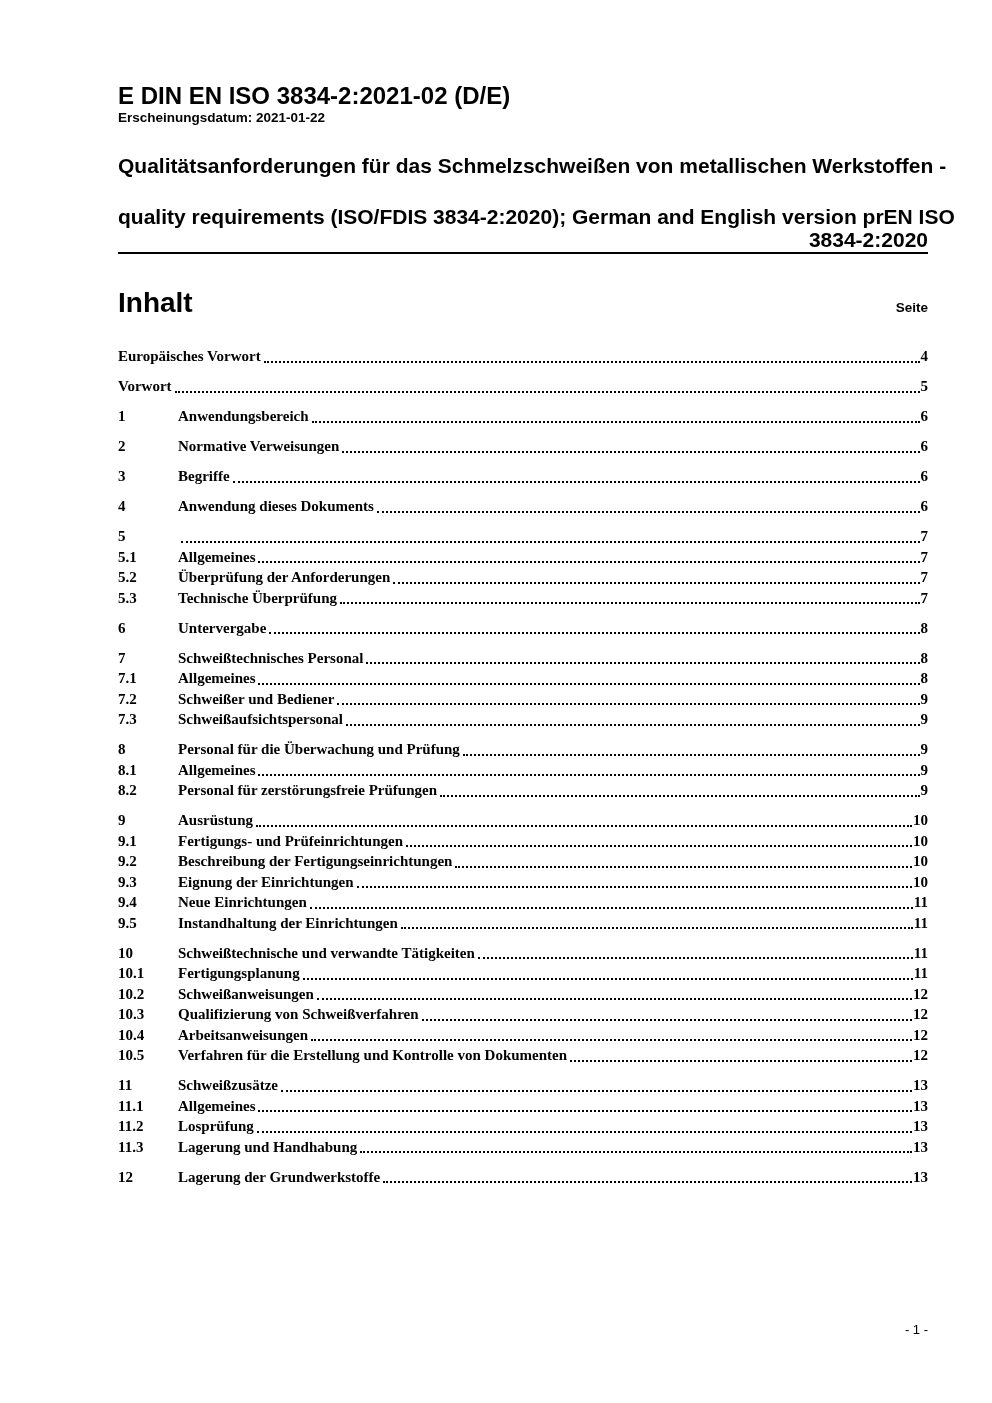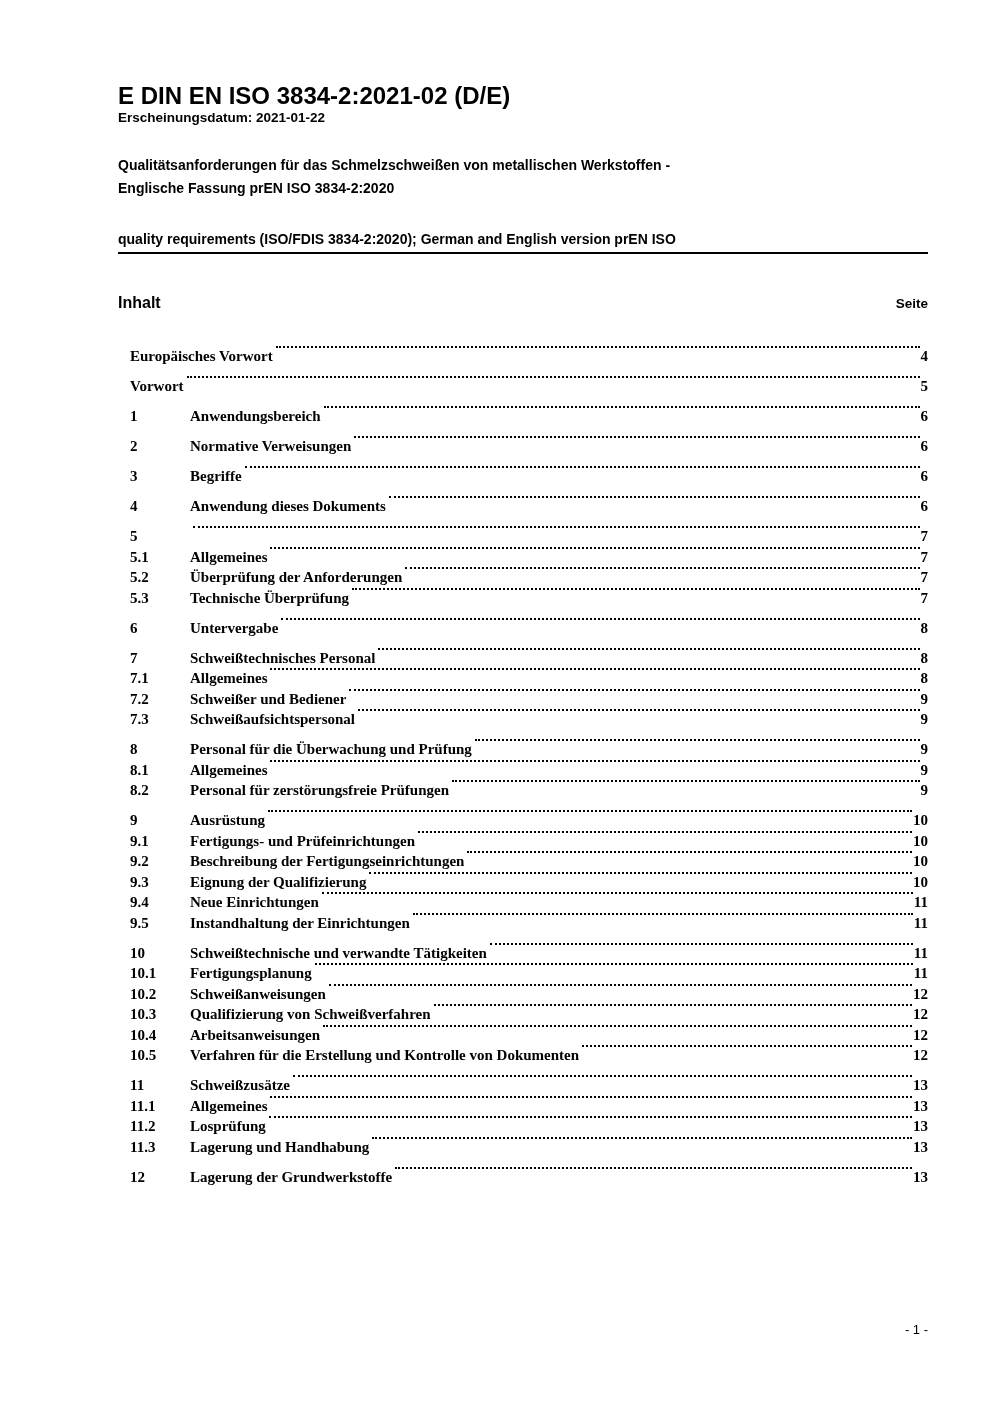--- a/index.html
+++ b/index.html
@@ -24,59 +24,59 @@
     font-weight: bold;
     line-height: 28px;
     white-space: nowrap;
   }
   .release {
     font-size: 13.5px;
     font-weight: bold;
     line-height: 16px;
   }
   .title-block {
-    font-size: 14px;
+    font-size: 21px;
     font-weight: bold;
     line-height: 23px;
+    text-align: right;
   }
   .title-de { margin-top: 28px; }
   .title-en { margin-top: 28px; }
   .title-line { white-space: nowrap; }
   .rule {
     border: none;
     border-top: 2px solid #000000;
     margin: 1px 0 0 0;
   }
   .toc-header {
     display: flex;
     justify-content: space-between;
     align-items: baseline;
     margin-top: 36px;
   }
   .toc-heading {
-    font-size: 16px;
+    font-size: 28px;
     font-weight: bold;
     line-height: 26px;
   }
   .page-col-label {
     font-size: 13.5px;
     font-weight: bold;
   }
   .toc {
     margin-top: 30px;
     font-family: "Liberation Serif", serif;
     font-weight: bold;
     font-size: 15px;
   }
   .toc-group { margin-bottom: 9.5px; }
   .toc-row {
     display: flex;
-    align-items: flex-start;
+    align-items: flex-end;
     line-height: 20.5px;
-    margin-left: 12px;
   }
   .toc-num { flex: 0 0 60px; }
   .toc-label { white-space: nowrap; }
   .toc-leader {
     flex: 1 1 auto;
     min-width: 12px;
     border-bottom: 2px dotted #000000;
     margin: 0 1px 4px 3px;
   }
   .toc-page { flex: 0 0 auto; }
@@ -94,25 +94,25 @@
 <body>
 
 <div class="page">
   <div class="content">
 
     <div class="doc-number">E DIN EN ISO 3834-2:2021-02 (D/E)</div>
     <div class="release">Erscheinungsdatum: 2021-01-22</div>
 
     <div class="title-block title-de">
       <div class="title-line">Qualitätsanforderungen für das Schmelzschweißen von metallischen Werkstoffen -</div>
-      <div class="title-line">Englische Fassung prEN ISO 3834-2:2020</div>
     </div>
 
     <div class="title-block title-en">
       <div class="title-line">quality requirements (ISO/FDIS 3834-2:2020); German and English version prEN ISO</div>
+      <div class="title-line">3834-2:2020</div>
     </div>
 
     <hr class="rule">
 
     <div class="toc-header">
       <span class="toc-heading">Inhalt</span>
       <span class="page-col-label">Seite</span>
     </div>
 
     <div class="toc" id="toc-list">
@@ -255,21 +255,21 @@
             <span class="toc-page">10</span>
           </div>
           <div class="toc-row">
             <span class="toc-num">9.2</span>
             <span class="toc-label">Beschreibung der Fertigungseinrichtungen</span>
             <span class="toc-leader"></span>
             <span class="toc-page">10</span>
           </div>
           <div class="toc-row">
             <span class="toc-num">9.3</span>
-            <span class="toc-label">Eignung der Qualifizierung</span>
+            <span class="toc-label">Eignung der Einrichtungen</span>
             <span class="toc-leader"></span>
             <span class="toc-page">10</span>
           </div>
           <div class="toc-row">
             <span class="toc-num">9.4</span>
             <span class="toc-label">Neue Einrichtungen</span>
             <span class="toc-leader"></span>
             <span class="toc-page">11</span>
           </div>
           <div class="toc-row">

